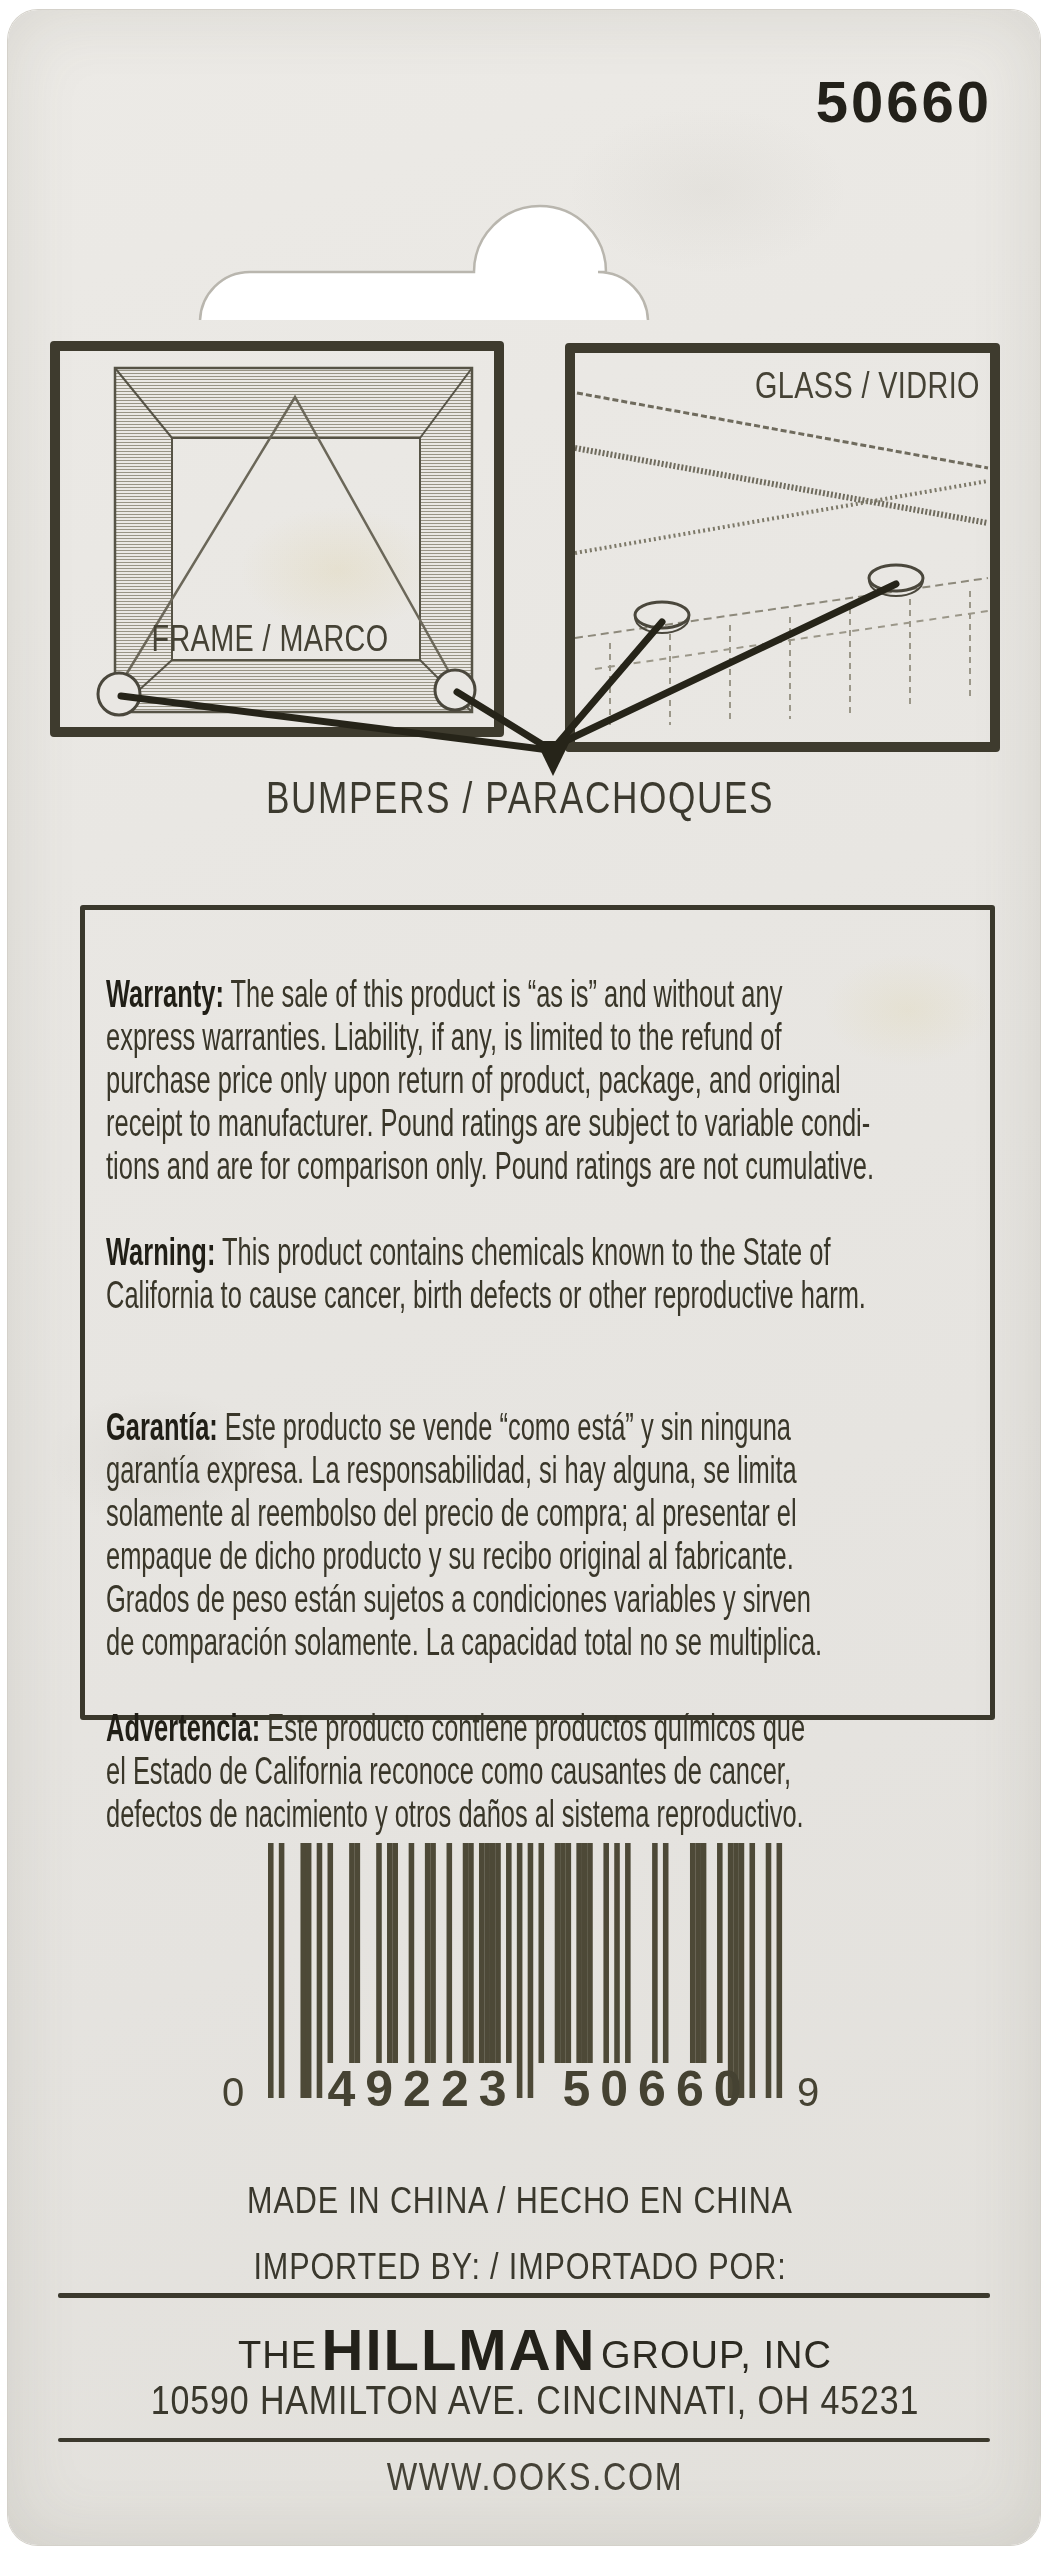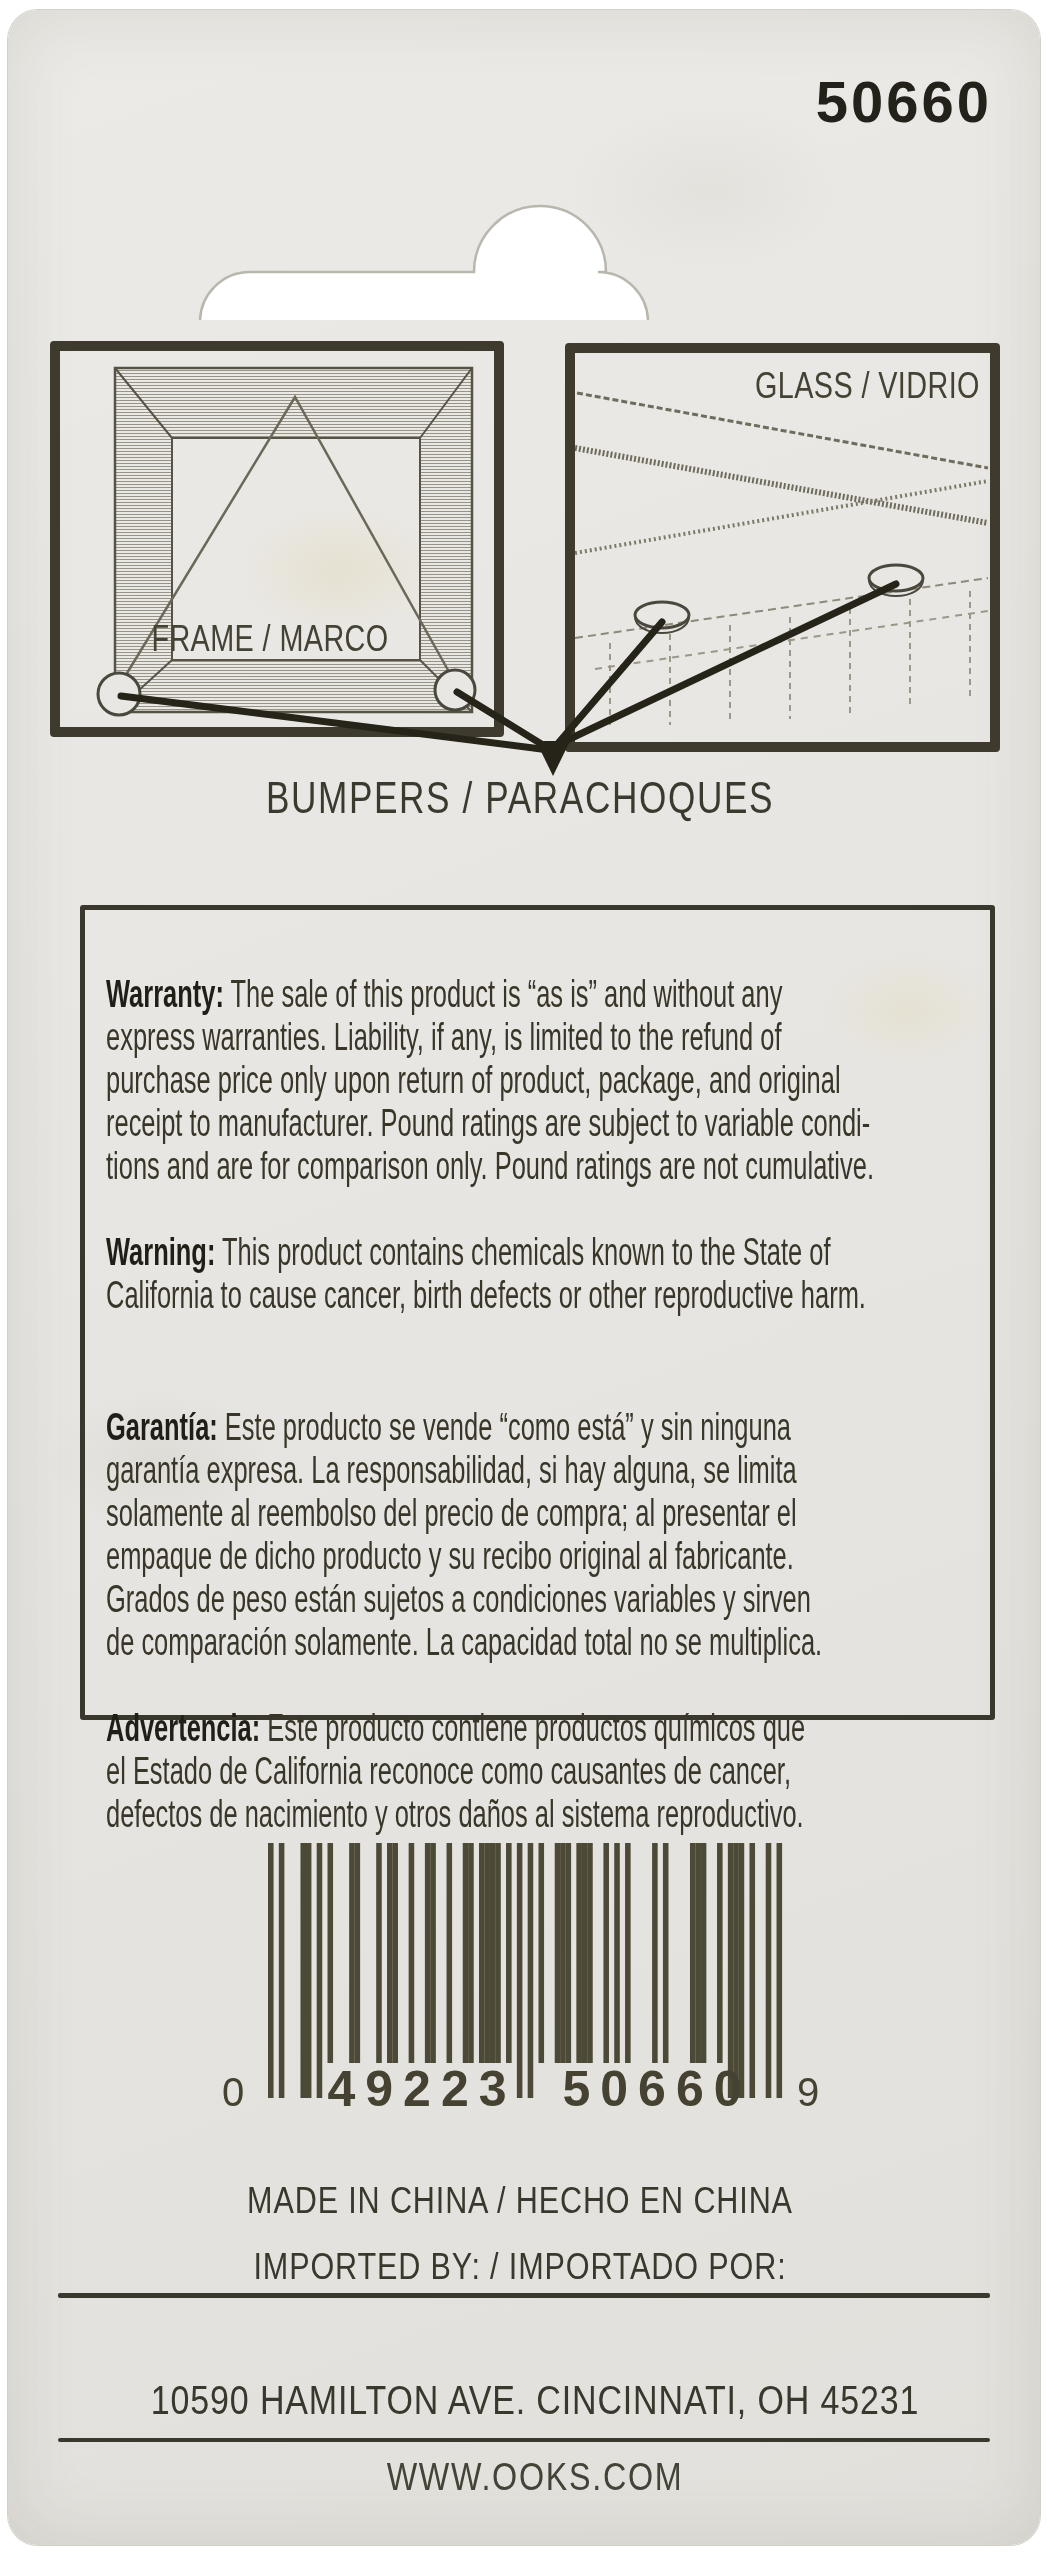--- a/index.html
+++ b/index.html
@@ -177,17 +177,22 @@
       <rect x="508.54" y="0" width="5.56" height="255" fill="#4d4937"></rect>
     </svg>
   <div class="abs bc-num-sm" style="left:213px;top:2070px;width:40px;">0</div>
   <div class="abs bc-num" style="left:317px;top:2060px;width:210px;">49223</div>
   <div class="abs bc-num" style="left:552px;top:2060px;width:210px;">50660</div>
   <div class="abs bc-num-sm" style="left:788px;top:2070px;width:40px;">9</div>
 
   <div class="abs footline" style="top:2180px;">MADE IN CHINA / HECHO EN CHINA</div>
   <div class="abs footline" style="top:2246px;">IMPORTED BY: / IMPORTADO POR:</div>
   <div class="abs rule" style="top:2293px;"></div>
+  <div id="company" class="abs">
+    <span class="pre">THE</span>
+    <span class="name">HILLMAN</span>
+    <span class="post">GROUP, INC</span>
+  </div>
   <div id="address" class="abs">10590 HAMILTON AVE. CINCINNATI, OH 45231</div>
   <div class="abs rule" style="top:2438px;height:4px;"></div>
   <div id="website" class="abs">WWW.OOKS.COM</div>
 
 </div>
 
 </body></html>

